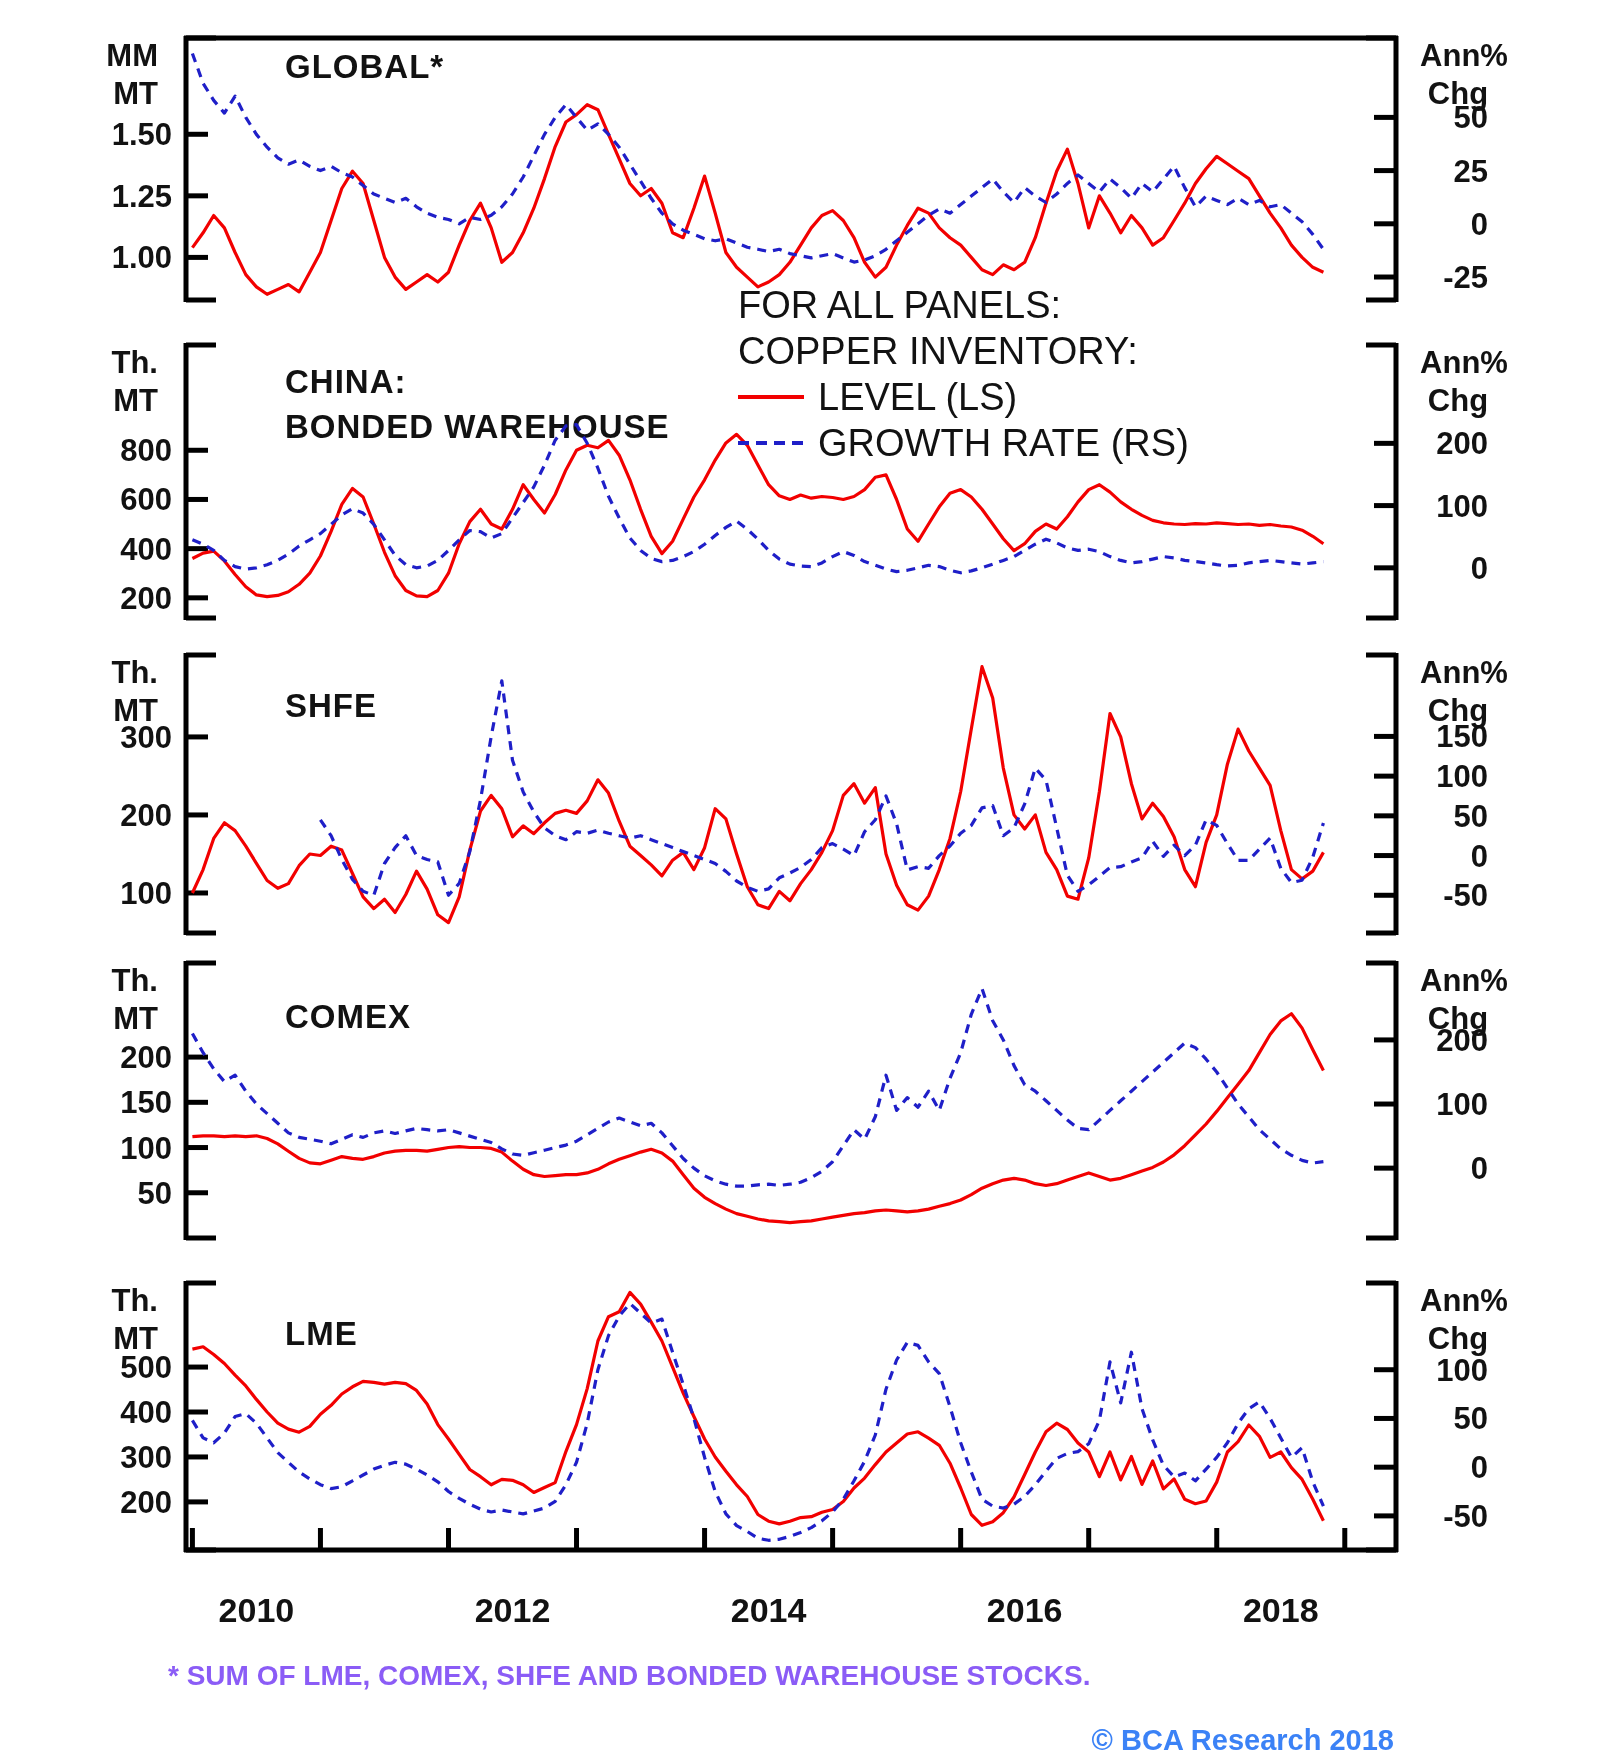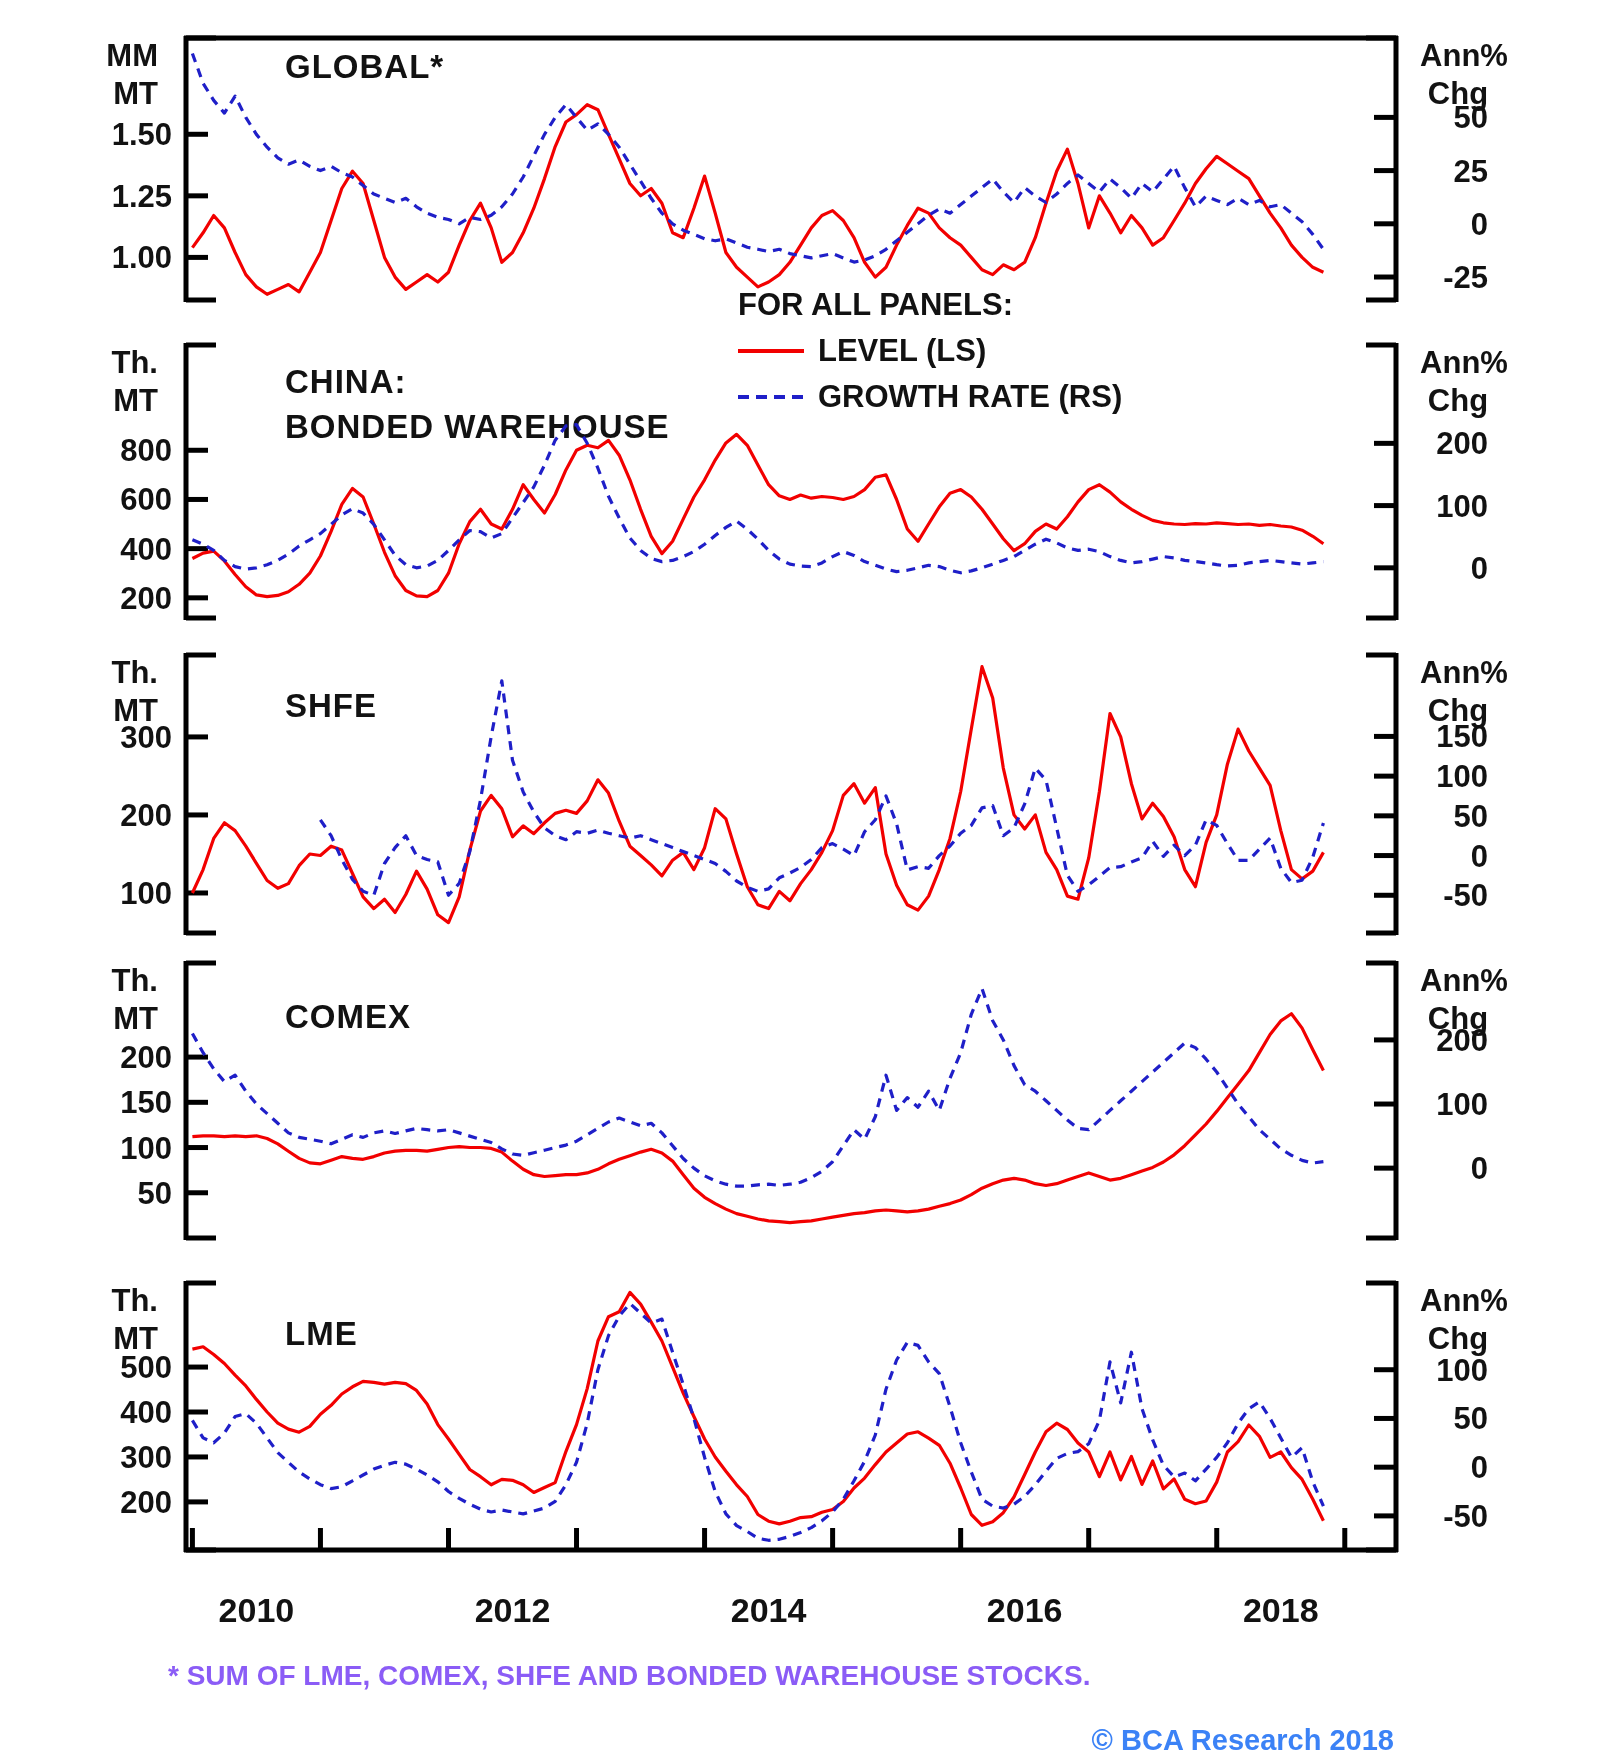--- a/index.html
+++ b/index.html
@@ -4,21 +4,21 @@
 <style>
   html,body{margin:0;padding:0;background:#ffffff;}
   .stage{position:relative;width:1600px;height:1758px;background:#ffffff;overflow:hidden;
          font-family:"Liberation Sans",sans-serif;}
   svg text{font-family:"Liberation Sans",sans-serif;font-weight:bold;fill:#121212;}
   text.tick-lab{font-size:31px;}
   text.unit-lab{font-size:31px;}
   text.panel-title{font-size:33px;letter-spacing:1px;}
   text.year-lab{font-size:34px;}
   .legend{position:absolute;left:738px;top:282px;width:480px;
-          font-size:31px;font-weight:bold;color:#121212;line-height:46px;}
+          font-size:38px;font-weight:normal;color:#121212;line-height:46px;}
   .lg-row{display:flex;align-items:center;height:46px;}
   .lg-swatch{display:inline-block;width:66px;margin-right:14px;flex:0 0 66px;}
   .lg-solid{height:4px;background:#f20000;}
   .lg-dashed{height:4px;background:repeating-linear-gradient(90deg,#1f1fc8 0 11px,transparent 11px 18px);}
   .footnote{position:absolute;left:168px;top:1660px;font-size:28px;font-weight:bold;color:#8b5cf6;}
   .copyright{position:absolute;right:206px;top:1724px;font-size:29px;font-weight:bold;color:#3b82f6;}
 </style>
 </head>
 <body>
 
@@ -179,20 +179,21 @@
       <line x1="1344.7830687830574" y1="1528" x2="1344.7830687830574" y2="1550" stroke="#000000" stroke-width="5"></line>
       <text x="256.42328042327426" y="1622" class="year-lab" text-anchor="middle">2010</text>
       <text x="512.5079365079291" y="1622" class="year-lab" text-anchor="middle">2012</text>
       <text x="768.592592592584" y="1622" class="year-lab" text-anchor="middle">2014</text>
       <text x="1024.6772486772388" y="1622" class="year-lab" text-anchor="middle">2016</text>
       <text x="1280.7619047618937" y="1622" class="year-lab" text-anchor="middle">2018</text>
     </svg>
 
   <div class="legend">
     <div class="lg-h">FOR ALL PANELS:</div>
+    <div class="lg-h">COPPER INVENTORY:</div>
     <div class="lg-row">
       <span class="lg-swatch lg-solid"></span>
       <span>LEVEL (LS)</span>
     </div>
     <div class="lg-row">
       <span class="lg-swatch lg-dashed"></span>
       <span>GROWTH RATE (RS)</span>
     </div>
   </div>
 

